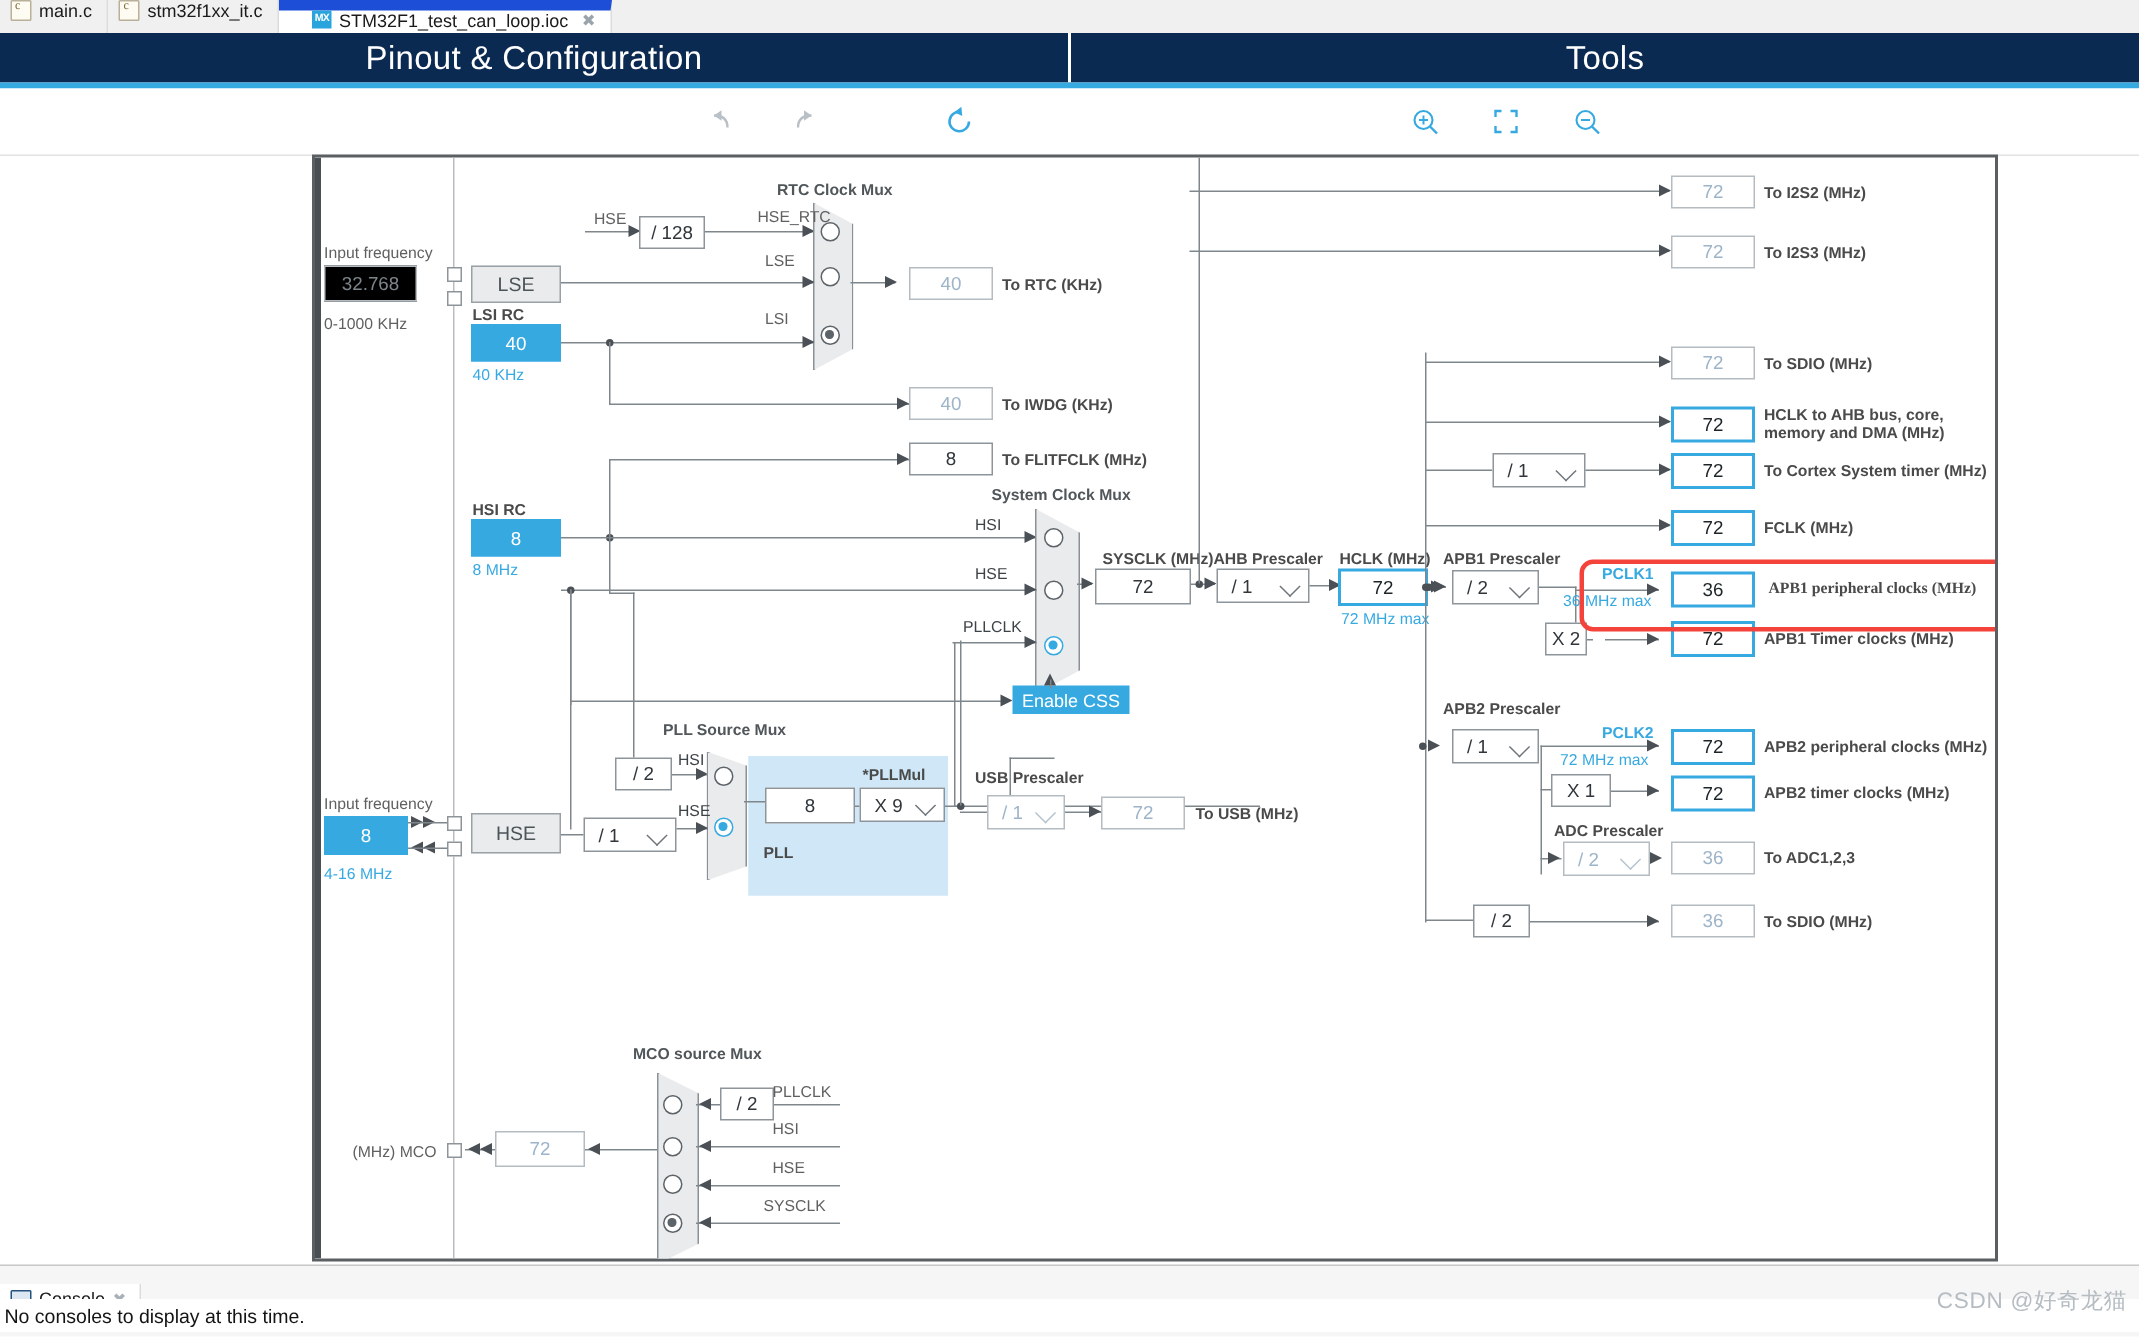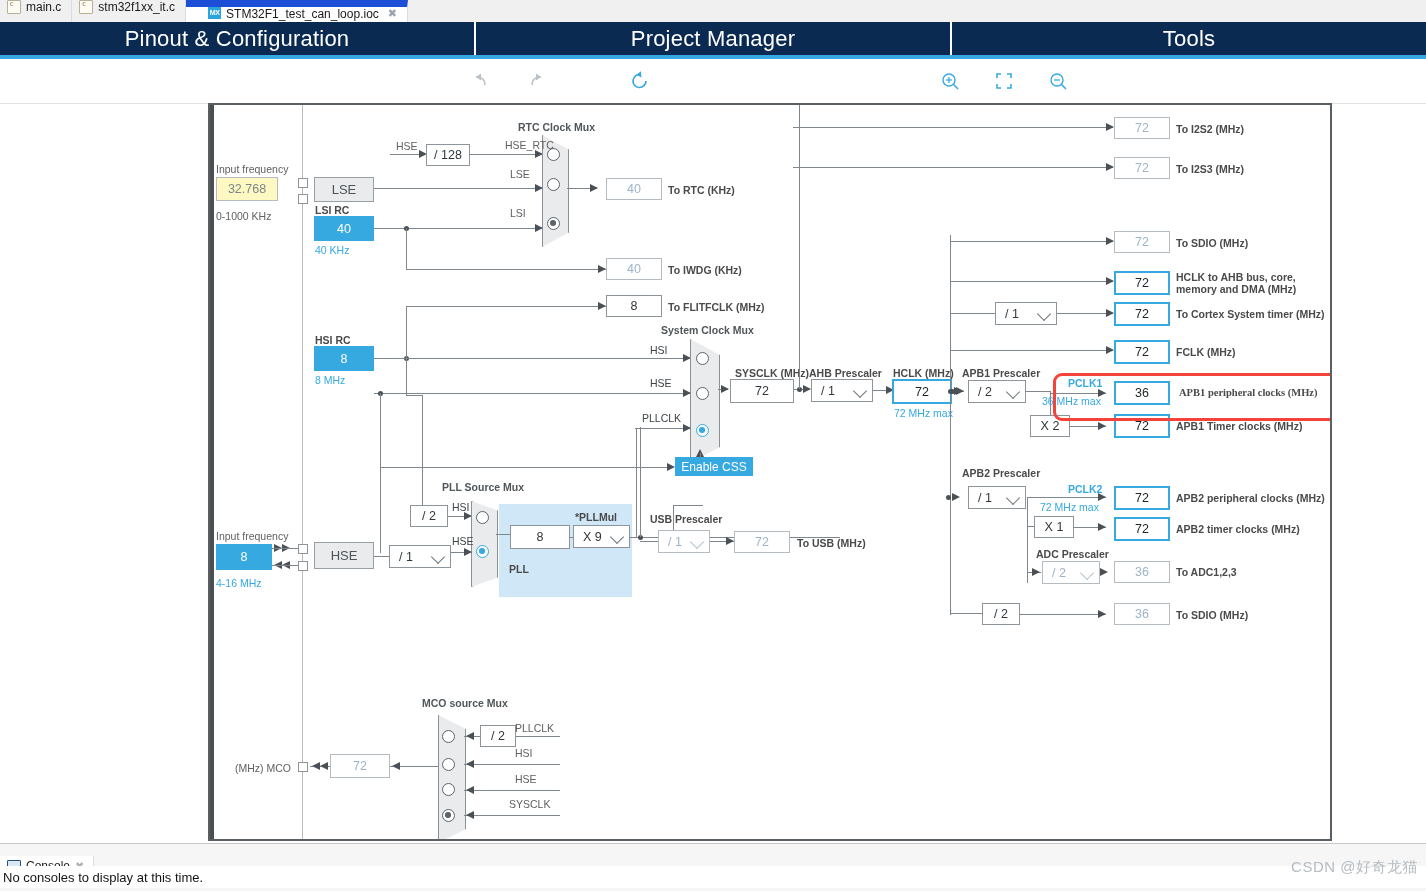--- a/index.html
+++ b/index.html
@@ -96,21 +96,21 @@
   .box {
     position: absolute; box-sizing: border-box;
     display: flex; align-items: center; justify-content: center;
     font-size: 12.5px; background: #ffffff;
   }
   .box.ro   { border: 1px solid #b4bcc2; color: #9db4c9; }     
   .box.wh   { border: 1px solid #8e959a; color: #30363a; }     
   .box.hi   { border: 2px solid #36a9e1; color: #1d2427; }     
   .box.cy   { background: #36a9e1; border: 1px solid #36a9e1; color: #ffffff; }
   .box.gy   { background: #e9ebed; border: 1px solid #9aa1a6; color: #4c5458; font-size: 13px; }
-  .box.inf  { background: #fef9c3; border: 1px solid #b4bcc2; color: #7d858a; }
+  .box.inf  { background: #000000; border: 1px solid #b4bcc2; color: #7d858a; }
 
   .sel {
     position: absolute; box-sizing: border-box;
     border: 1px solid #8e959a; background: #ffffff; color: #30363a;
     font-size: 12.5px; display: flex; align-items: center;
     padding-left: 9px; cursor: pointer;
   }
   .sel .cv {
     position: absolute; right: 7px; top: 50%; width: 9px; height: 9px;
     margin-top: -5px;
@@ -226,23 +226,20 @@
     <div class="ftab active">
       <span class="mxico">MX</span>
       <span>STM32F1_test_can_loop.ioc</span>
       <span class="xclose">✖</span>
     </div>
   </div>
 
   <div class="mxbar">
     <div class="mxtab">
       <span>Pinout &amp; Configuration</span>
-    </div>
-    <div class="mxtab">
-      <span>Project Manager</span>
     </div>
     <div class="mxtab">
       <span>Tools</span>
     </div>
   </div>
   <div class="mxbar-underline"></div>
 
   <div class="toolbar">
     <div class="tb-ico" style="left:468px">
       <svg width="26" height="26" viewBox="0 0 26 26">
@@ -611,21 +608,21 @@
     <div class="h" style="left:840px; top:321px; width:12px;"></div>
 
     <div class="lbl bl b" style="left:858px; top:272px;">PCLK1</div>
     <div class="lbl bl" style="left:832px; top:290px;">36 MHz max</div>
 
     <div class="box hi" style="left:904px; top:276px; width:56px; height:24px;">
       <span>36</span>
     </div>
     <div class="lbl b" style="left:969px; top:282px;font-family:Liberation Serif, serif;">APB1 peripheral clocks (MHz)</div>
 
-    <div class="box wh" style="left:820px; top:310px; width:40px; height:22px;">
+    <div class="box wh" style="left:820px; top:310px; width:28px; height:22px;">
       <span>X 2</span>
     </div>
     <div class="h" style="left:860px; top:321px; width:36px;"></div>
     <div class="arr" style="left:888px; top:317px;"></div>
     <div class="box hi" style="left:904px; top:309px; width:56px; height:24px;">
       <span>72</span>
     </div>
     <div class="lbl b" style="left:966px; top:315px;">APB1 Timer clocks (MHz)</div>
 
     <div class="redbox" style="left:843px; top:268px; width:303px; height:42px;"></div>

